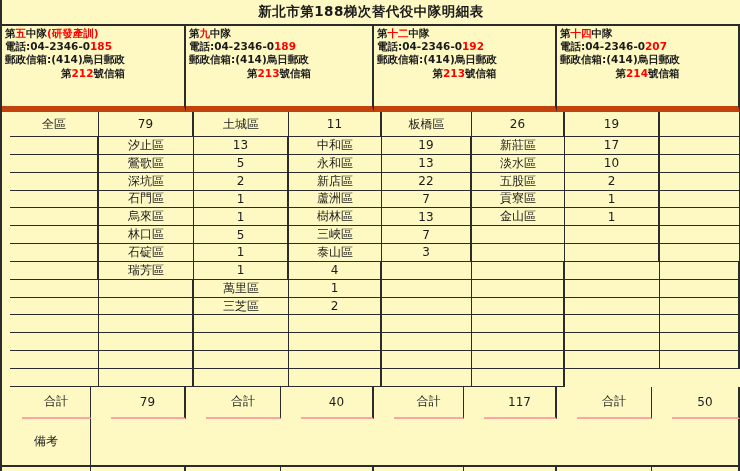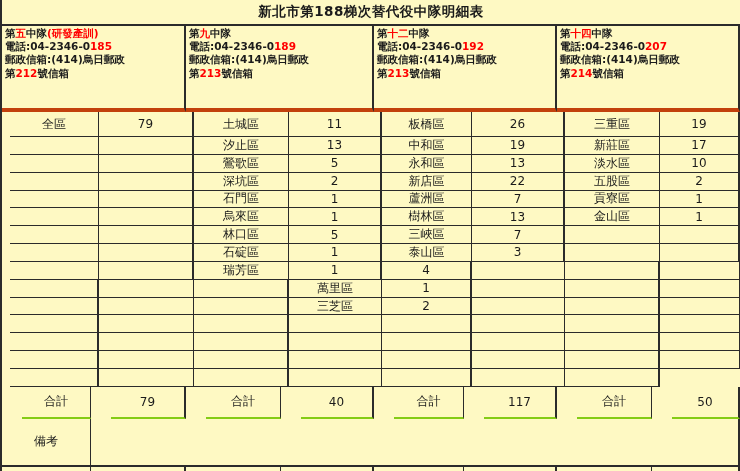--- a/index.html
+++ b/index.html
@@ -25,44 +25,44 @@
   }
   
   .header-row {
     display:grid;
     grid-template-columns:184px 188px 183px auto;
   }
   .hcell {
     box-sizing:border-box;
     height:86px;
     border-right:2px solid #2b2b2b;
-    border-bottom:4px solid #c2410c;
+    border-bottom:6px solid #c2410c;
     padding:1px 3px 0 3px;
     font-size:10.5px; font-weight:bold;
     line-height:13.2px;
     overflow:hidden;
   }
   .hline { white-space:nowrap; }
-  .hline.center { text-align:left; }
+  .hline.center { text-align:center; }
   .red { color:#ff0000; }
   
   .cols8 { display:grid; grid-template-columns:89px 95px 95px 93px 90px 93px 95px auto; }
   
   .body-grid { grid-template-rows:25px repeat(14, 17.857px);padding-left:8px; }
   .c {
     box-sizing:border-box;
     display:flex; align-items:center; justify-content:center;
     font-size:12px;
     border-bottom:1.6px solid #2b2b2b;
     border-right:1.5px solid #2b2b2b;
     overflow:hidden;
   }
   .c.value { border-right-width:2px; }
   
-  .totals-row .c { height:32px; border-bottom:2px solid #84cc16;margin-left:20px; }
+  .totals-row .c { height:32px; border-bottom:2px solid #fca5a5;margin-left:20px; }
   
   .remarks-row { display:grid; grid-template-columns:89px auto; }
   .remarks-row .c { height:48px; border-bottom:2px solid #2b2b2b; }
   .remarks-row .c.merged { border-right-width:2px; }
   
   .partial-row .c { height:8px; border-bottom:none; }
 </style>
 </head>
 <body>
 
@@ -103,21 +103,20 @@
       </div>
     </div>
 
     <div class="cols8 body-grid">
         <div class="c label">全區</div>
         <div class="c value">79</div>
         <div class="c label">土城區</div>
         <div class="c value">11</div>
         <div class="c label">板橋區</div>
         <div class="c value">26</div>
-        <div class="c label">三重區</div>
         <div class="c value">19</div>
         <div class="c label"></div>
         <div class="c value"></div>
         <div class="c label">汐止區</div>
         <div class="c value">13</div>
         <div class="c label">中和區</div>
         <div class="c value">19</div>
         <div class="c label">新莊區</div>
         <div class="c value">17</div>
         <div class="c label"></div>

